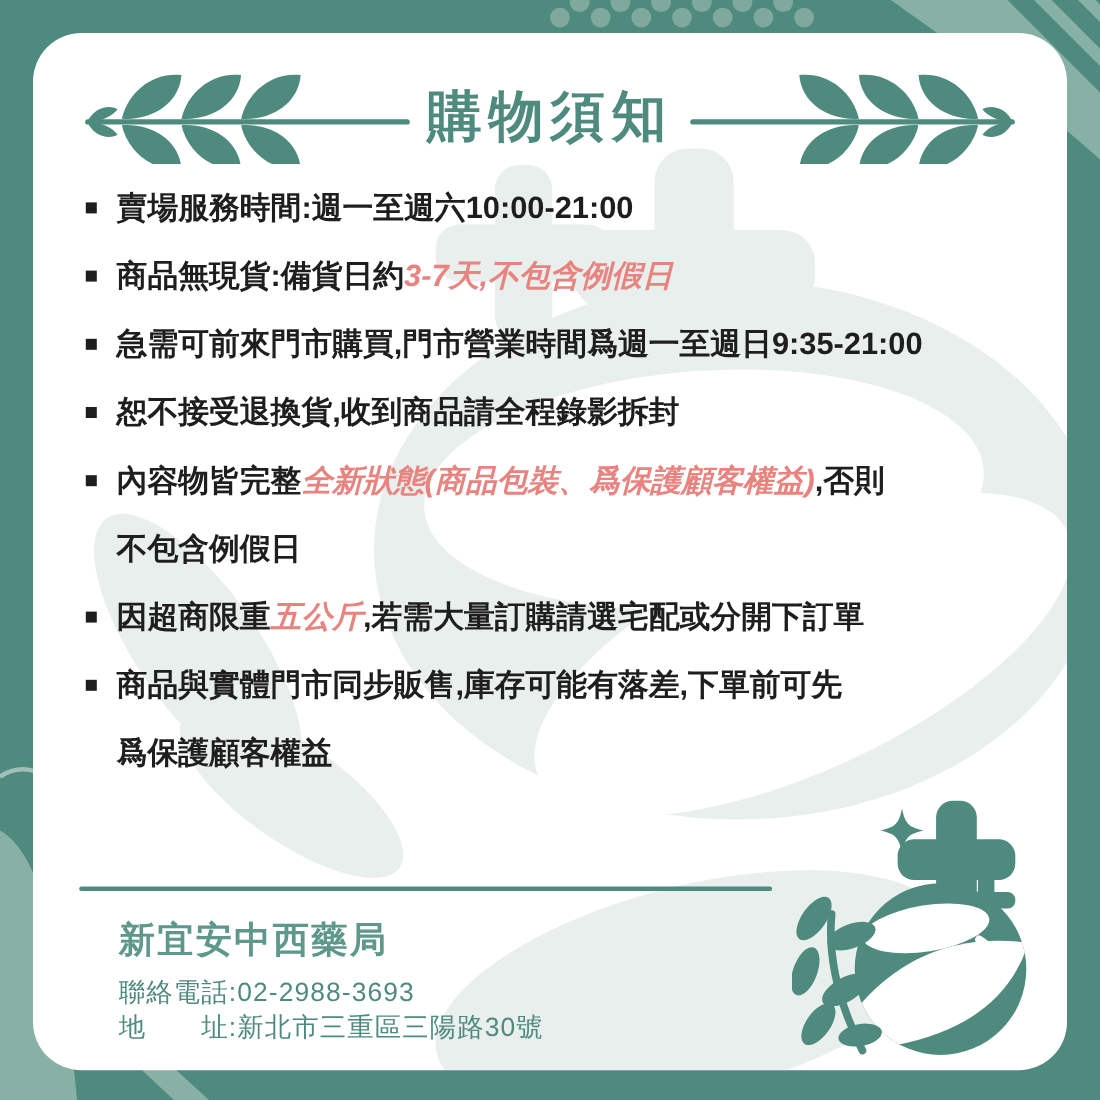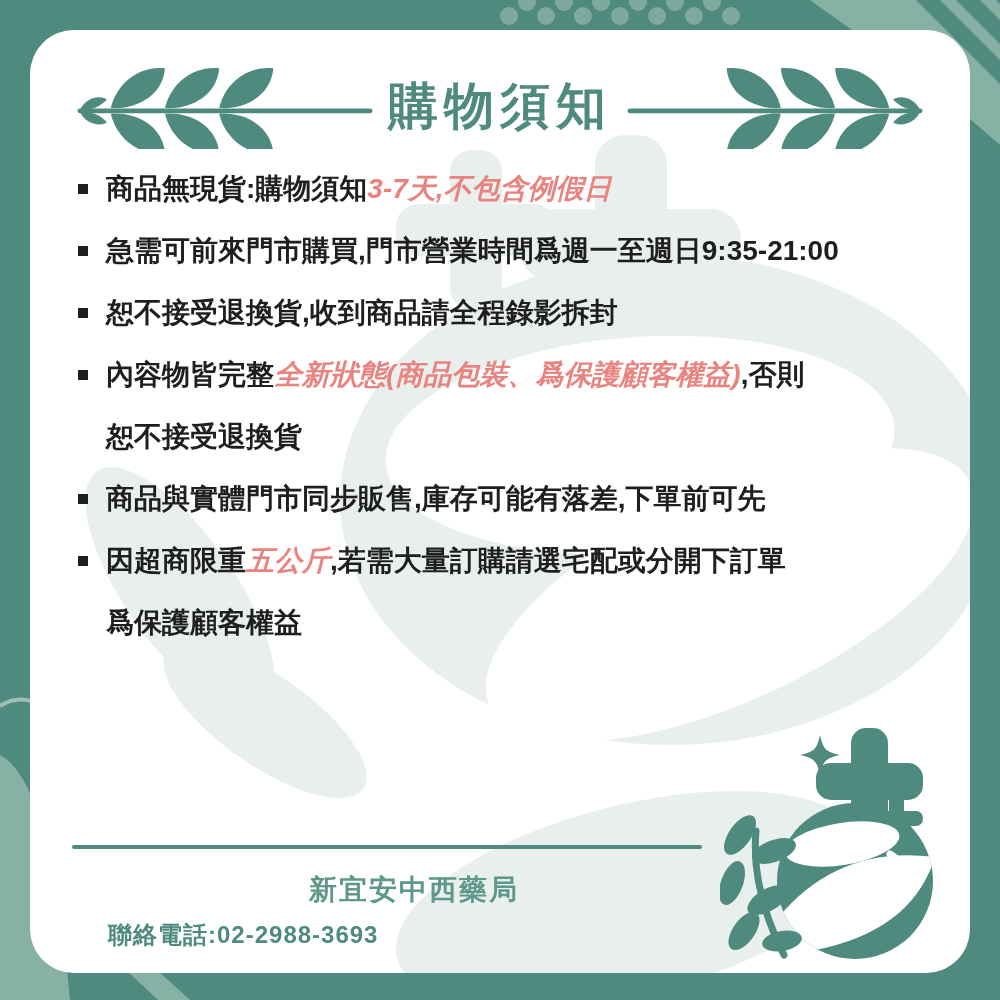--- a/index.html
+++ b/index.html
@@ -82,30 +82,29 @@
     z-index:2;
   }
   .footer-divider{
     width:630px;height:4px;
     background:var(--footer-teal);
     border-radius:2px;
     margin-bottom:22px;
   }
   .store-block{padding-left:36px;}
   .store-name{
-    font-size:28px;
+    font-size:33px;
     font-weight:800;
     color:var(--store-name-teal);
     letter-spacing:2px;
     margin-bottom:10px;
-    text-align:center;
   }
   .contact-line{
     font-size:24px;
-    font-weight:700;
+    font-weight:400;
     color:var(--footer-teal);
     line-height:32px;
     letter-spacing:1px;
     white-space:nowrap;
   }
   .mortar-graphic{
     position:absolute;
     right:8px;bottom:14px;
     width:242px;height:236px;
     z-index:3;
@@ -204,35 +203,37 @@
           <path d="M38,49 C44,75 68,93 94,90 C92,63 66,47 38,49 Z"></path>
           <path d="M94,43 C100,17 124,-1 150,2 C148,29 122,45 94,43 Z"></path>
           <path d="M94,49 C100,75 124,93 150,90 C148,63 122,47 94,49 Z"></path>
           <path d="M150,43 C156,17 180,-1 206,2 C204,29 178,45 150,43 Z"></path>
           <path d="M150,49 C156,75 180,93 206,90 C204,63 178,47 150,49 Z"></path>
         </g>
       </svg>
     </div>
 
     <ul class="notice-list">
-        <li class="notice-line with-bullet"><span class="seg-dark">商品無現貨:購物須知</span><span class="seg-pink">3-7天,不包含例假日</span></li>
+        <li class="notice-line with-bullet"><span class="seg-dark">賣場服務時間:週一至週六10:00-21:00</span></li>
+        <li class="notice-line with-bullet"><span class="seg-dark">商品無現貨:備貨日約</span><span class="seg-pink">3-7天,不包含例假日</span></li>
         <li class="notice-line with-bullet"><span class="seg-dark">急需可前來門市購買,門市營業時間爲週一至週日9:35-21:00</span></li>
         <li class="notice-line with-bullet"><span class="seg-dark">恕不接受退換貨,收到商品請全程錄影拆封</span></li>
         <li class="notice-line with-bullet"><span class="seg-dark">內容物皆完整</span><span class="seg-pink">全新狀態(商品包裝、爲保護顧客權益)</span><span class="seg-dark">,否則</span></li>
-        <li class="notice-line"><span class="seg-dark">恕不接受退換貨</span></li>
+        <li class="notice-line"><span class="seg-dark">不包含例假日</span></li>
+        <li class="notice-line with-bullet"><span class="seg-dark">因超商限重</span><span class="seg-pink">五公斤</span><span class="seg-dark">,若需大量訂購請選宅配或分開下訂單</span></li>
         <li class="notice-line with-bullet"><span class="seg-dark">商品與實體門市同步販售,庫存可能有落差,下單前可先</span></li>
-        <li class="notice-line with-bullet"><span class="seg-dark">因超商限重</span><span class="seg-pink">五公斤</span><span class="seg-dark">,若需大量訂購請選宅配或分開下訂單</span></li>
         <li class="notice-line"><span class="seg-dark">爲保護顧客權益</span></li>
       </ul>
 
     <div class="footer">
       <div class="footer-divider"></div>
       <div class="store-block">
         <div class="store-name">新宜安中西藥局</div>
         <div class="contact-line"><span>聯絡電話:</span><span>02-2988-3693</span></div>
+        <div class="contact-line"><span>地　　址:</span><span>新北市三重區三陽路30號</span></div>
       </div>
     </div>
   </div>
 
   <svg class="mortar-graphic" viewBox="0 0 242 236" xmlns="http://www.w3.org/2000/svg">
     <g fill="var(--title-teal)">
 
       <path d="M100,12 C103,26 106,29 120,32 C106,35 103,38 100,52 C97,38 94,35 80,32 C94,29 97,26 100,12 Z"></path>
 
       <rect x="131" y="5" width="37" height="107" rx="15"></rect>

